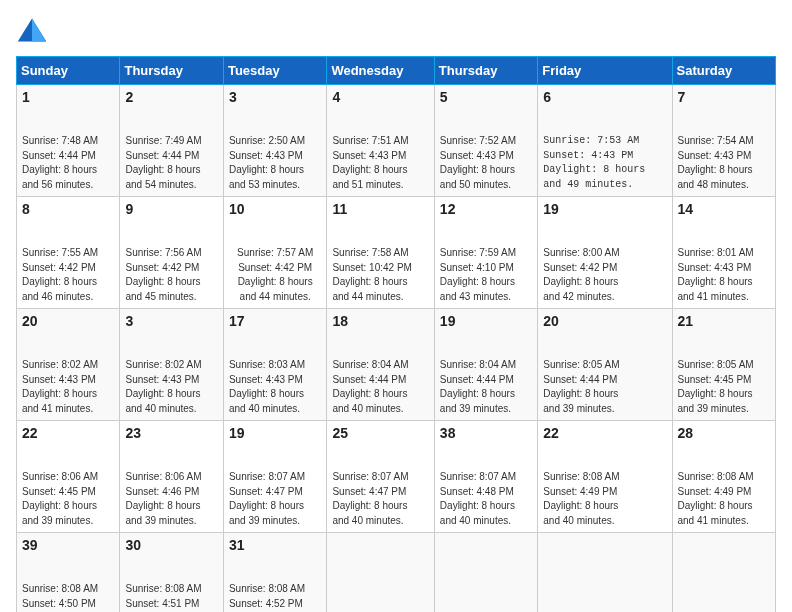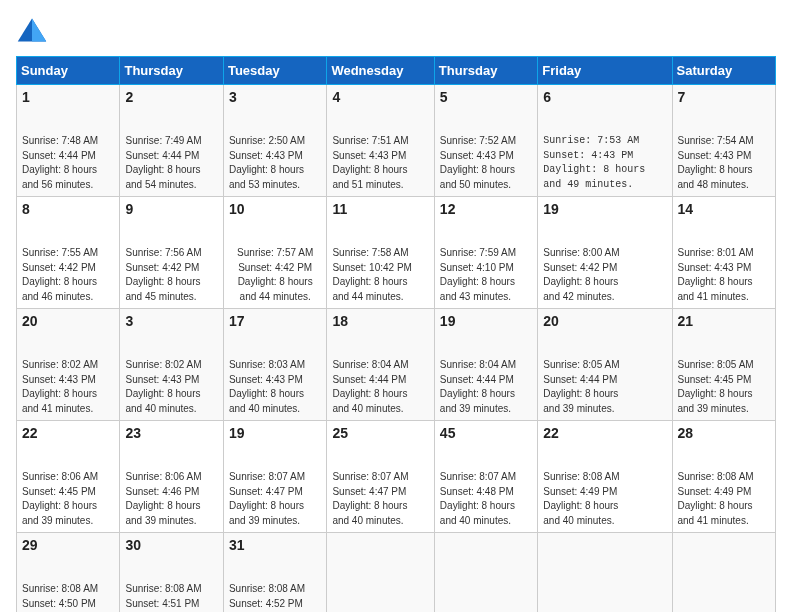--- a/index.html
+++ b/index.html
@@ -296,21 +296,21 @@
 and 39 minutes.</div>
         </td>
         <td>
           <span class="day-num">25</span>
           <div class="day-info" style="white-space: pre-line;">Sunrise: 8:07 AM
 Sunset: 4:47 PM
 Daylight: 8 hours
 and 40 minutes.</div>
         </td>
         <td>
-          <span class="day-num">45</span>
+          <span class="day-num">38</span>
           <div class="day-info" style="white-space: pre-line;">Sunrise: 8:07 AM
 Sunset: 4:48 PM
 Daylight: 8 hours
 and 40 minutes.</div>
         </td>
         <td>
           <span class="day-num">22</span>
           <div class="day-info" style="white-space: pre-line;">Sunrise: 8:08 AM
 Sunset: 4:49 PM
 Daylight: 8 hours
@@ -319,21 +319,21 @@
         <td>
           <span class="day-num">28</span>
           <div class="day-info" style="white-space: pre-line;">Sunrise: 8:08 AM
 Sunset: 4:49 PM
 Daylight: 8 hours
 and 41 minutes.</div>
         </td>
       </tr>
       <tr>
         <td>
-          <span class="day-num">29</span>
+          <span class="day-num">39</span>
           <div class="day-info" style="white-space: pre-line;">Sunrise: 8:08 AM
 Sunset: 4:50 PM
 Daylight: 8 hours
 and 41 minutes.</div>
         </td>
         <td>
           <span class="day-num">30</span>
           <div class="day-info" style="white-space: pre-line;">Sunrise: 8:08 AM
 Sunset: 4:51 PM
 Daylight: 8 hours

